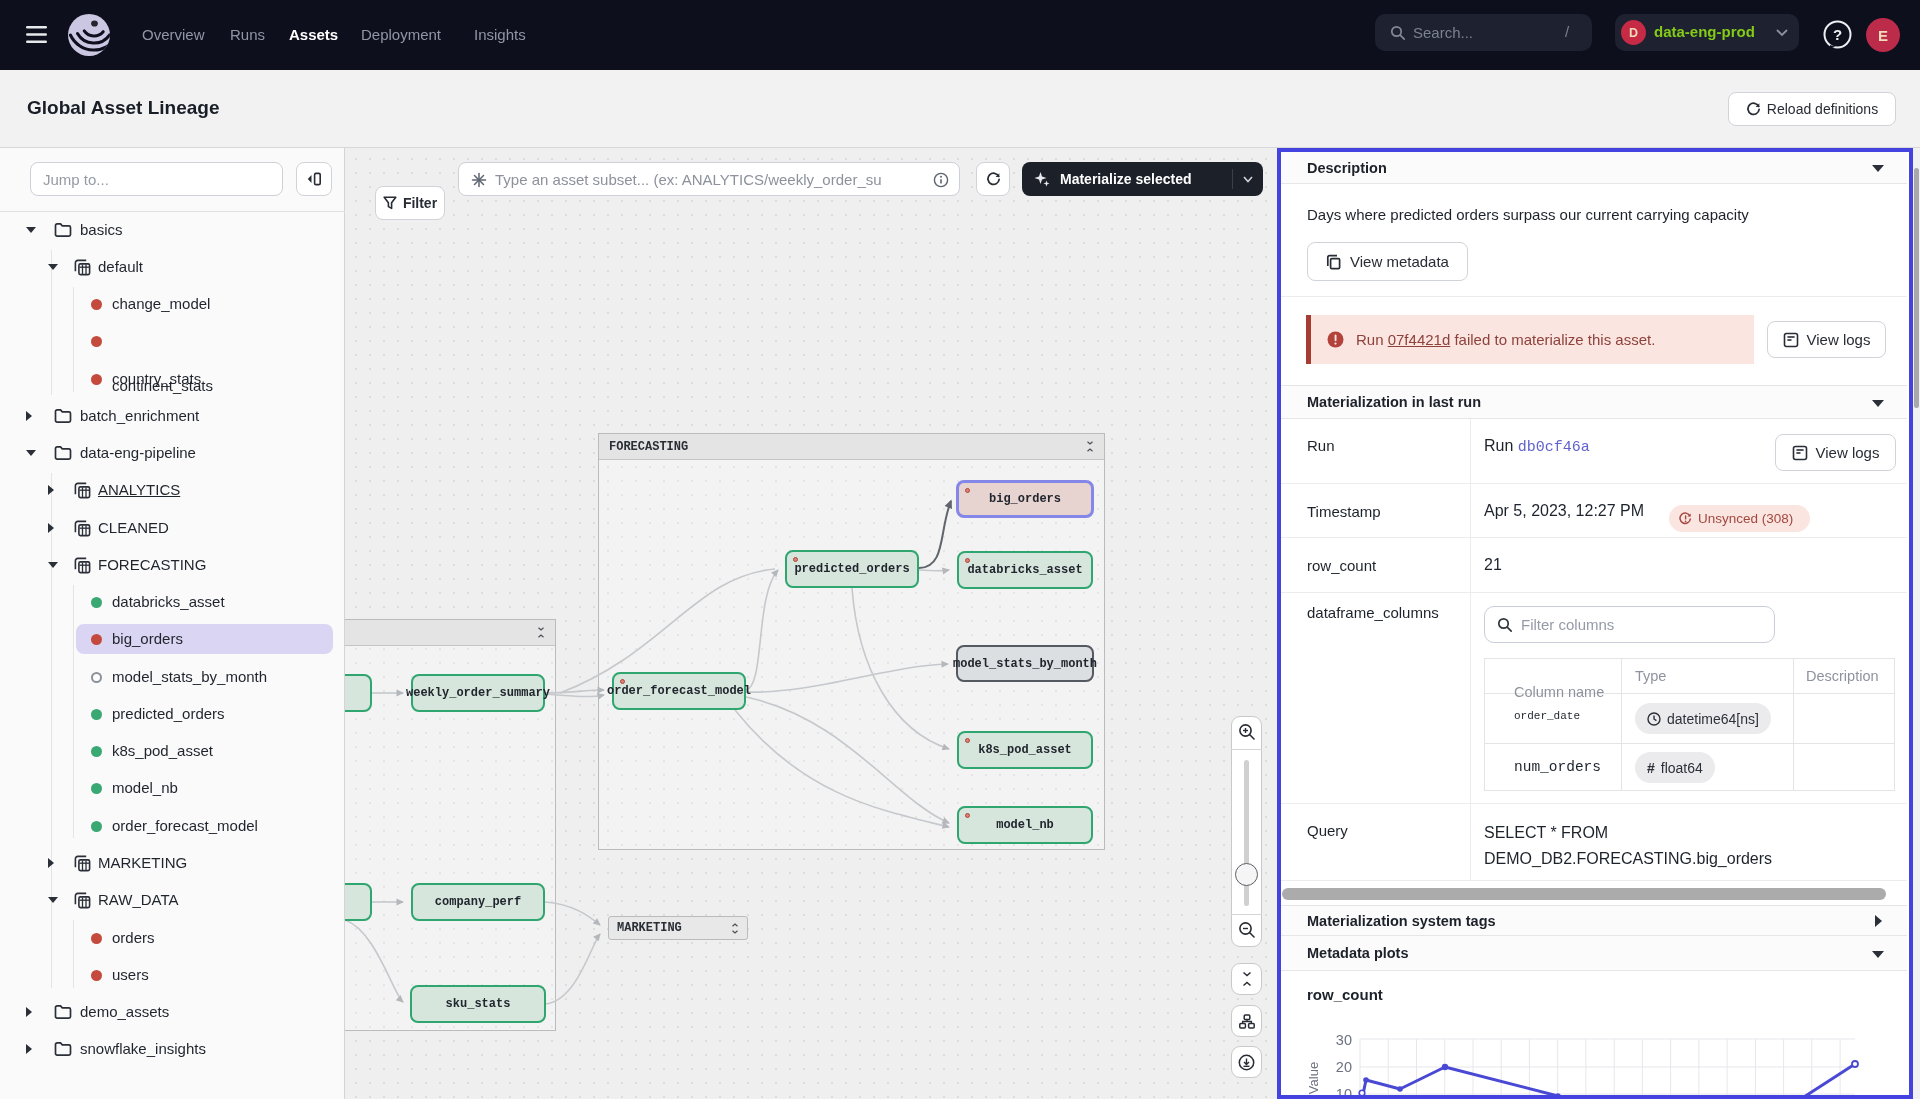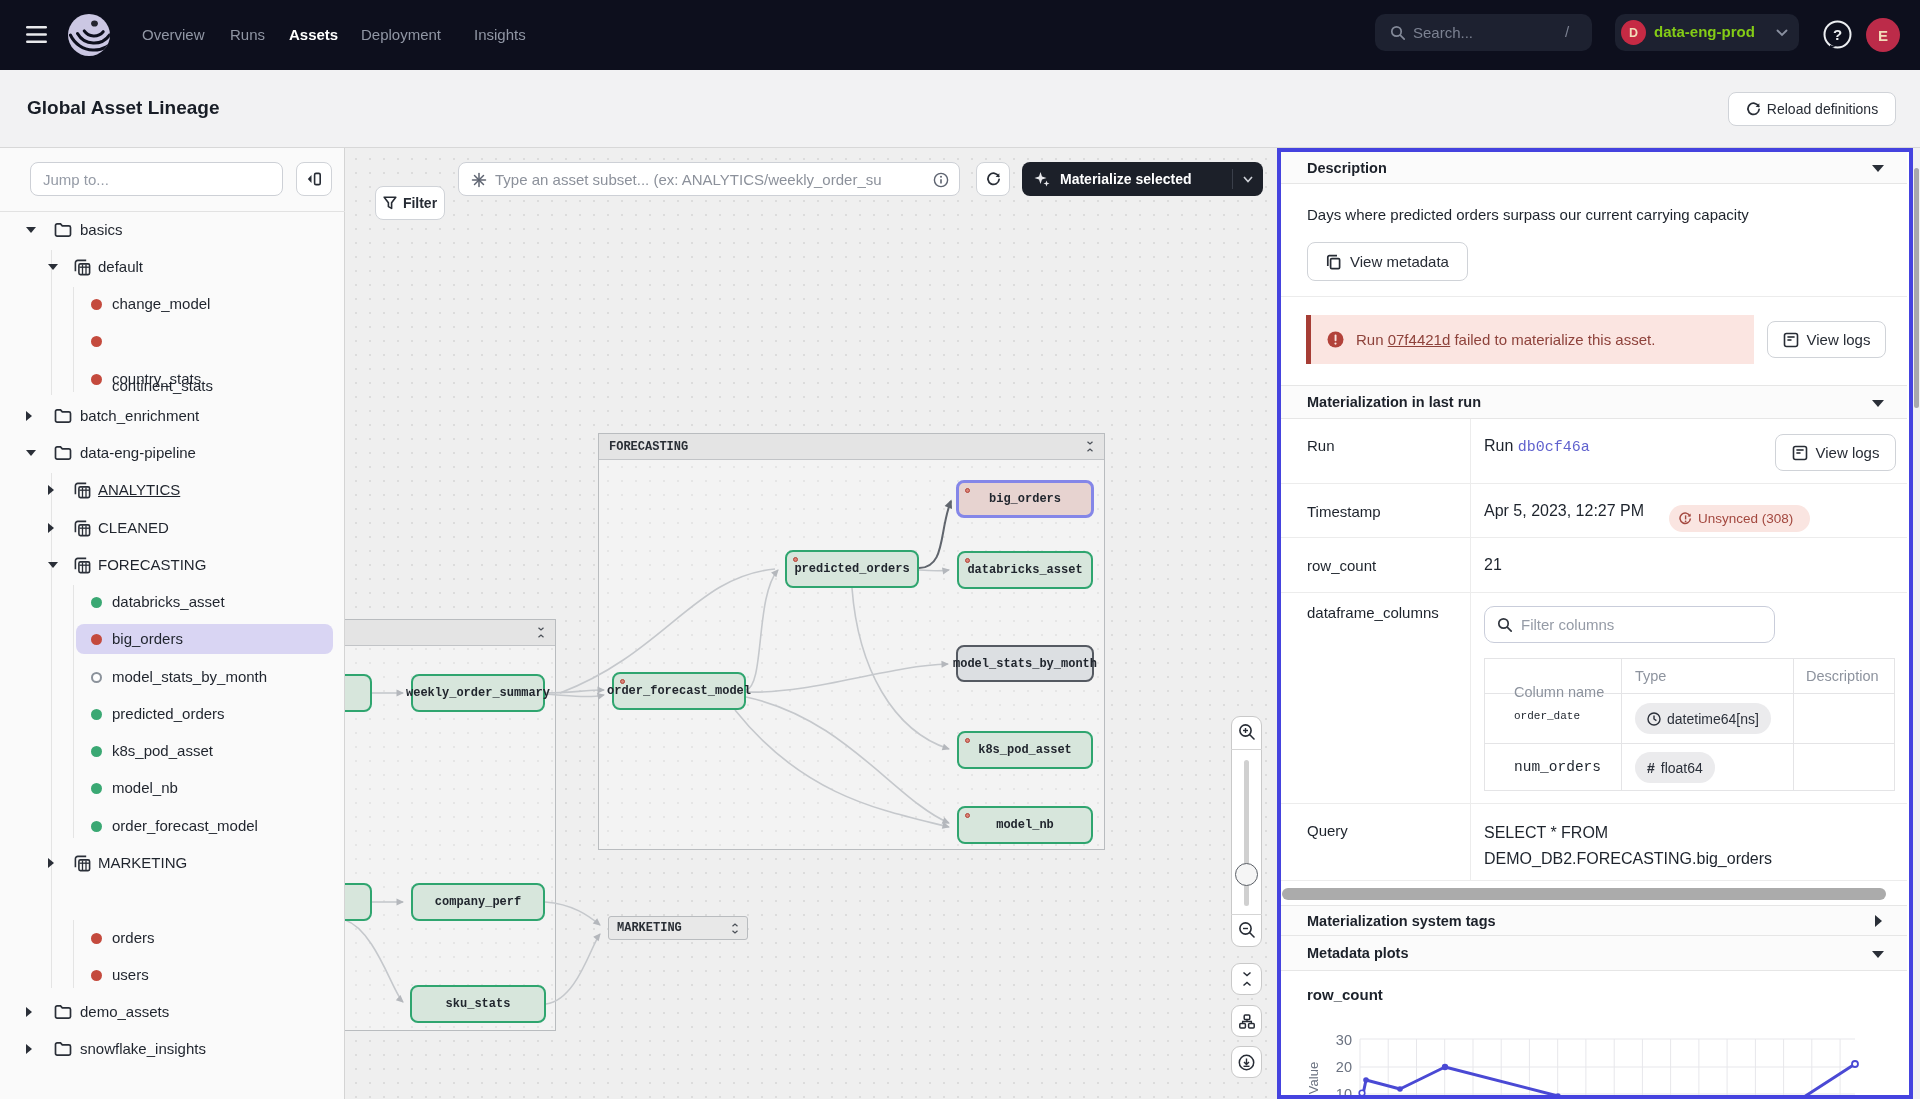--- a/index.html
+++ b/index.html
@@ -240,20 +240,31 @@
   <div class="treerow" style="left:0; top:700px; width:345px;">
       <span class="caret-r" style="position:absolute; left:48px; top:10px;"></span>
       <svg width="17" height="17" viewBox="0 0 17 17" style="position:absolute; left:74px; top:7px;">
         <path d="M12.2 1.4 H3.8 A2.4 2.4 0 0 0 1.4 3.8 V12.2" fill="none" stroke="#2a2f38" stroke-width="1.6"></path>
         <rect x="4.9" y="4.9" width="10.7" height="10.7" rx="1.5" fill="none" stroke="#2a2f38" stroke-width="1.6"></rect>
         <line x1="5.5" y1="8.2" x2="15" y2="8.2" stroke="#2a2f38" stroke-width="1.3"></line>
         <line x1="8.5" y1="5.5" x2="8.5" y2="15" stroke="#2a2f38" stroke-width="1.3"></line>
         <line x1="12" y1="5.5" x2="12" y2="15" stroke="#2a2f38" stroke-width="1.3"></line>
       </svg>
       <span style="position:absolute; left:98px; top:6px;">MARKETING</span>
+    </div>
+  <div class="treerow" style="left:0; top:737px; width:345px;">
+      <span class="caret-d" style="position:absolute; left:48px; top:12px;"></span>
+      <svg width="17" height="17" viewBox="0 0 17 17" style="position:absolute; left:74px; top:7px;">
+        <path d="M12.2 1.4 H3.8 A2.4 2.4 0 0 0 1.4 3.8 V12.2" fill="none" stroke="#2a2f38" stroke-width="1.6"></path>
+        <rect x="4.9" y="4.9" width="10.7" height="10.7" rx="1.5" fill="none" stroke="#2a2f38" stroke-width="1.6"></rect>
+        <line x1="5.5" y1="8.2" x2="15" y2="8.2" stroke="#2a2f38" stroke-width="1.3"></line>
+        <line x1="8.5" y1="5.5" x2="8.5" y2="15" stroke="#2a2f38" stroke-width="1.3"></line>
+        <line x1="12" y1="5.5" x2="12" y2="15" stroke="#2a2f38" stroke-width="1.3"></line>
+      </svg>
+      <span style="position:absolute; left:98px; top:6px;">RAW_DATA</span>
     </div>
   <div class="treerow" style="left:0; top:775px; width:345px;">
       <span class="dot red" style="position:absolute; left:91px; top:10px;"></span>
       <span style="position:absolute; left:112px; top:6px;">orders</span>
     </div>
   <div class="treerow" style="left:0; top:812px; width:345px;">
       <span class="dot red" style="position:absolute; left:91px; top:10px;"></span>
       <span style="position:absolute; left:112px; top:6px;">users</span>
     </div>
   <div class="treerow" style="left:0; top:849px; width:345px;">

